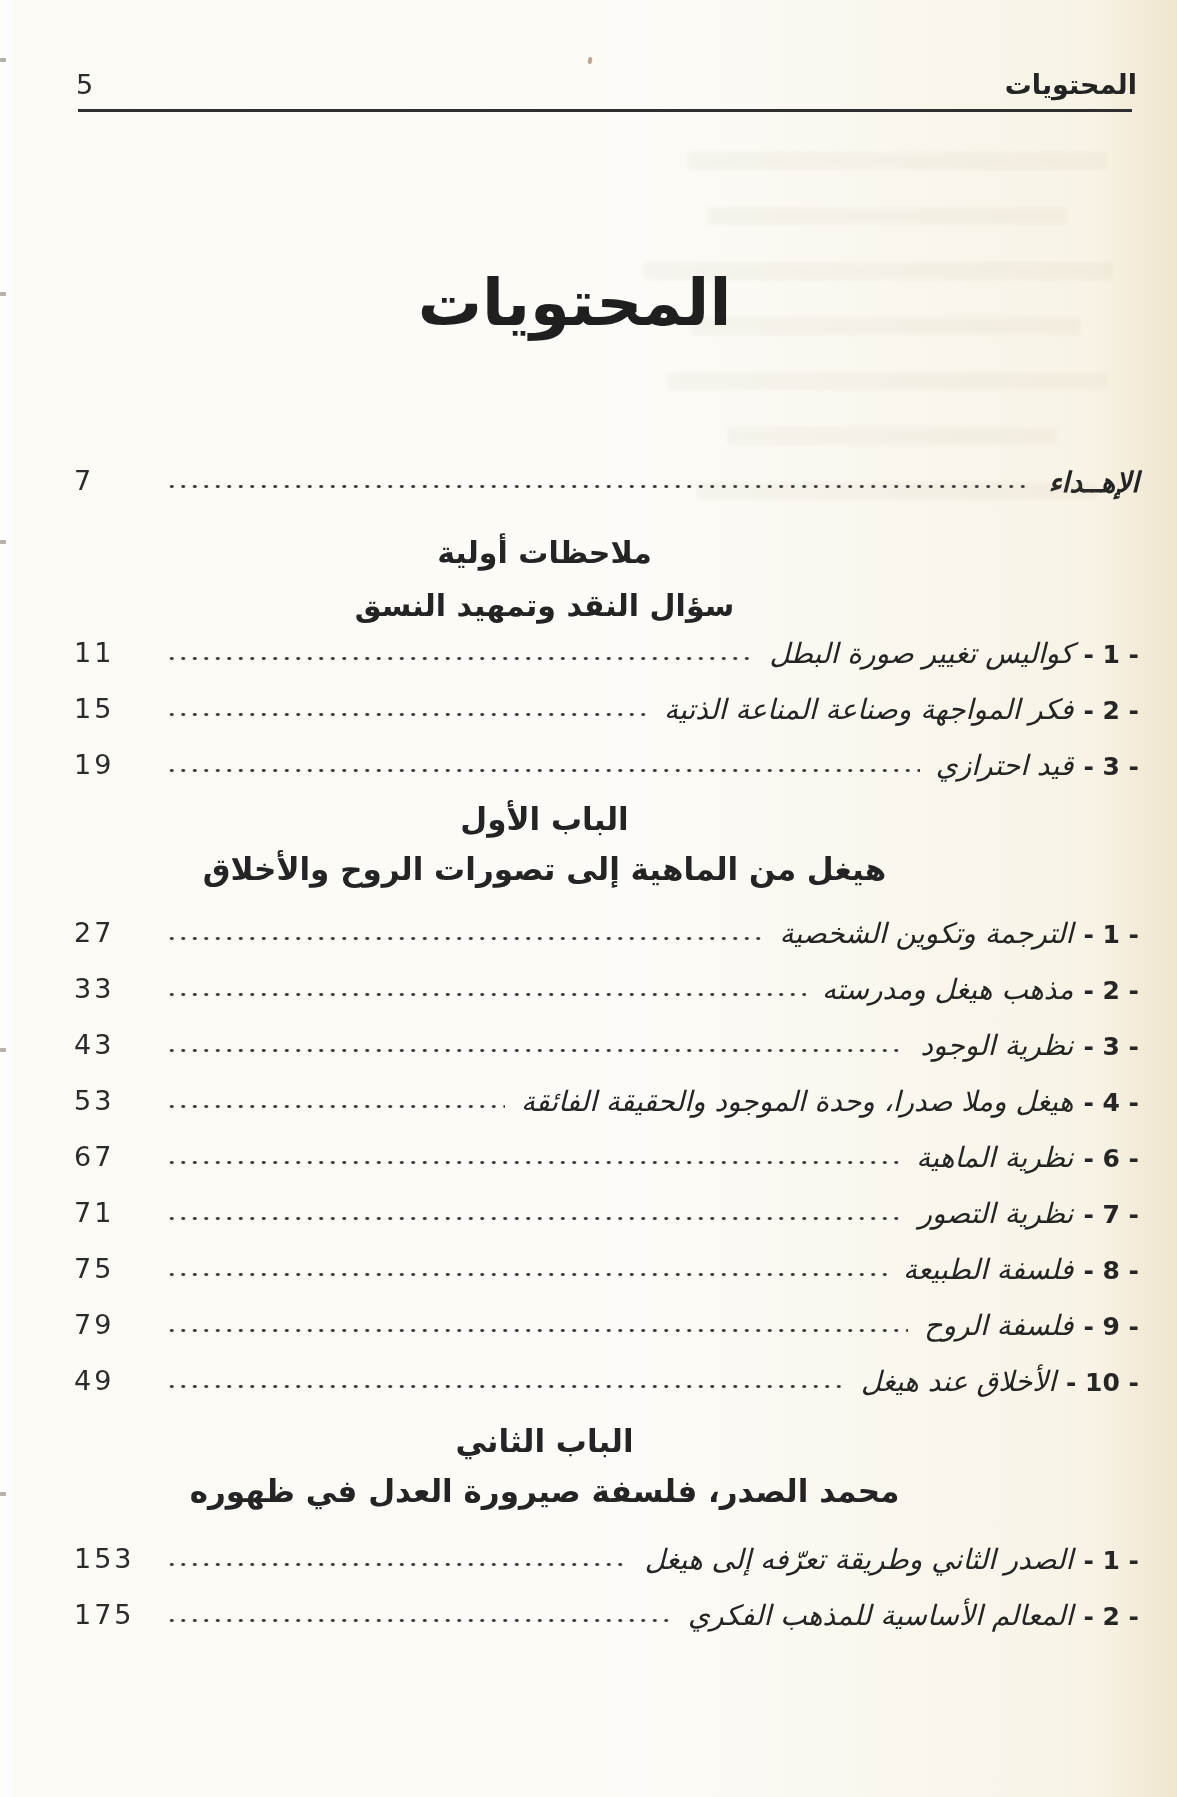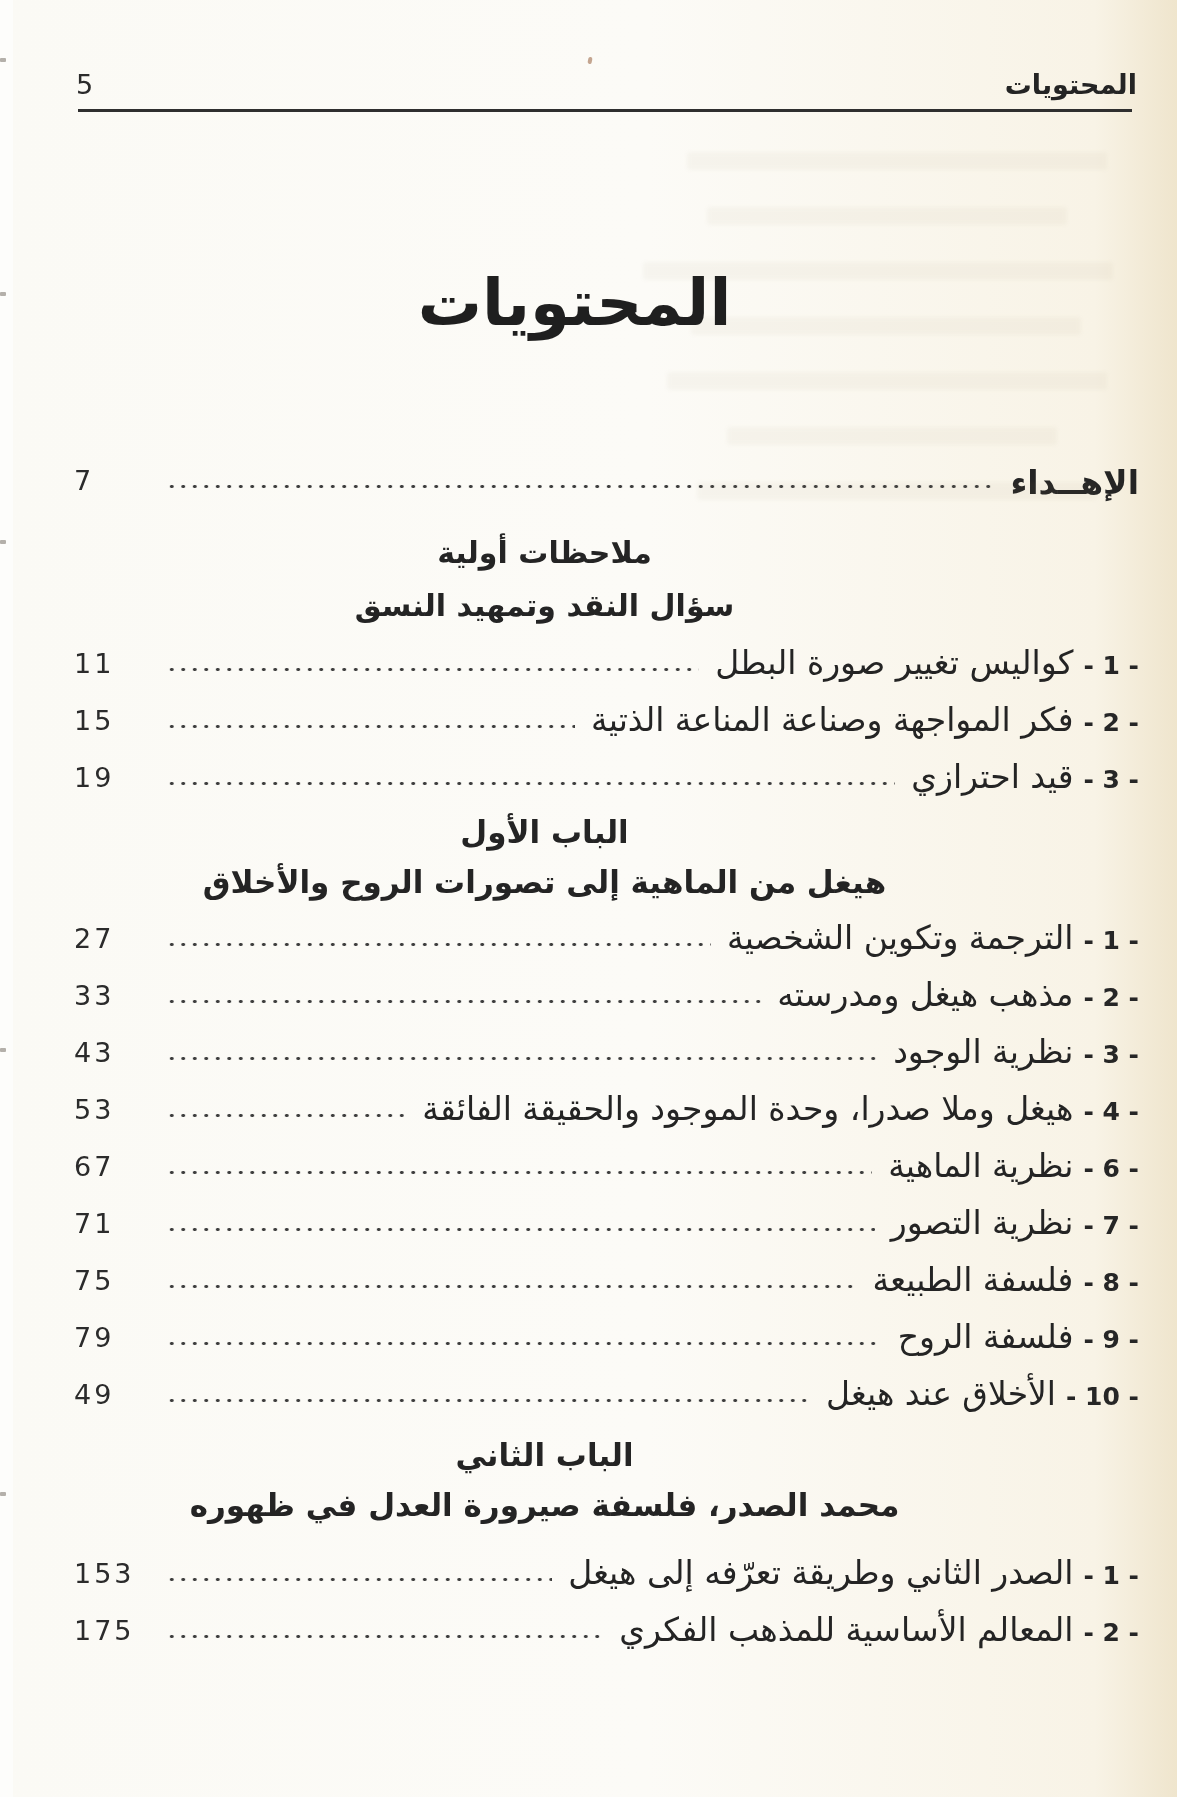--- a/index.html
+++ b/index.html
@@ -35,37 +35,37 @@
   .sec-head{text-align:center;transform:translateX(-44px);direction:rtl;font-weight:bold;}
   .sec-head .sh-line{font-size:30px;line-height:53px;}
   .chap-head{text-align:center;transform:translateX(-44px);direction:rtl;font-weight:bold;}
   .chap-head .sh-line{font-size:31px;line-height:50px;}
   .mt-sec1{margin-top:26px;}
   .mt-chap1{margin-top:10px;}
   .mt-chap2{margin-top:16px;}
   
   .entries{padding:0 38px 0 74px;}
   .mt-ded{margin-top:118px;}
-  .mt-e1{margin-top:14px;}
-  .mt-e2{margin-top:14px;}
+  .mt-e1{margin-top:4px;}
+  .mt-e2{margin-top:22px;}
   .mt-e3{margin-top:26px;}
   .row{display:flex;align-items:flex-end;margin-bottom:20px;}
   .row:last-child{margin-bottom:0;}
   .num{
     width:72px;flex:0 0 72px;text-align:left;font-size:27px;line-height:34px;
     letter-spacing:3px;color:#2b2b2b;margin-bottom:2px;direction:ltr;
   }
   .leader{
     flex:1 1 auto;height:9px;margin:0 16px 9px 20px;
     background-image:radial-gradient(circle at center,#3d3d3d 1.6px,rgba(0,0,0,0) 1.9px);
     background-size:11.5px 9px;background-repeat:repeat-x;background-position:0 50%;
   }
   .entry{direction:rtl;display:flex;align-items:baseline;gap:10px;line-height:34px;white-space:nowrap;}
   .e-num{font-size:25px;font-weight:bold;color:#262626;}
-  .e-title{font-size:33px;color:#242424;}
+  .e-title{font-size:28px;color:#242424;font-style:italic;}
   .e-title.bold{font-weight:bold;}
 </style>
 </head>
 <body>
 
 <div class="page">
 
   <div class="edge-left"></div>
   <div class="tick" style="top:58px"></div>
   <div class="tick" style="top:292px"></div>

